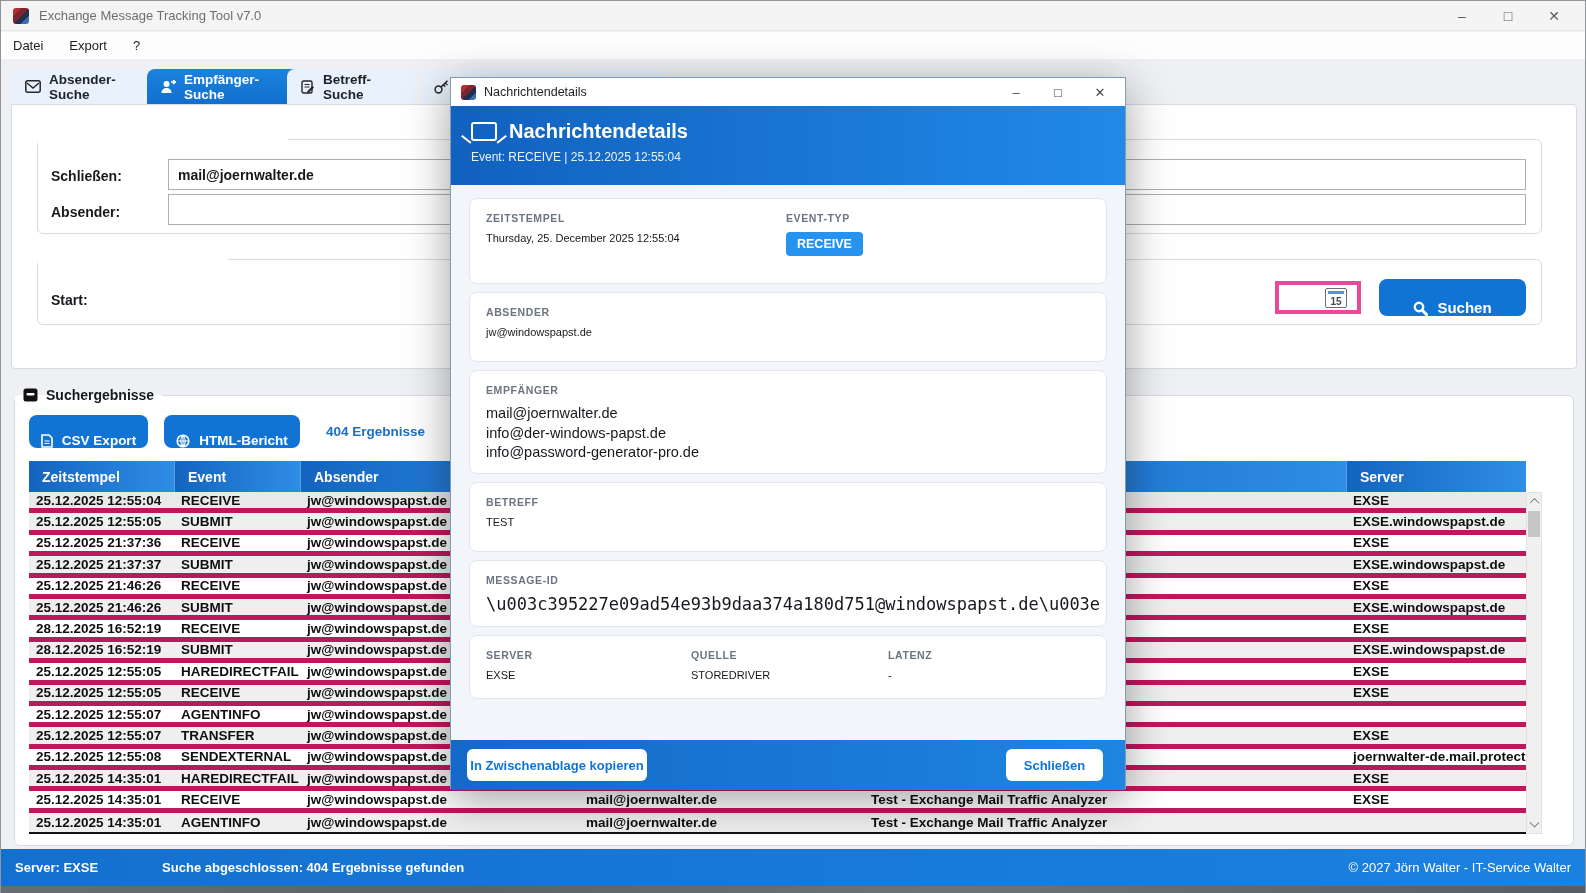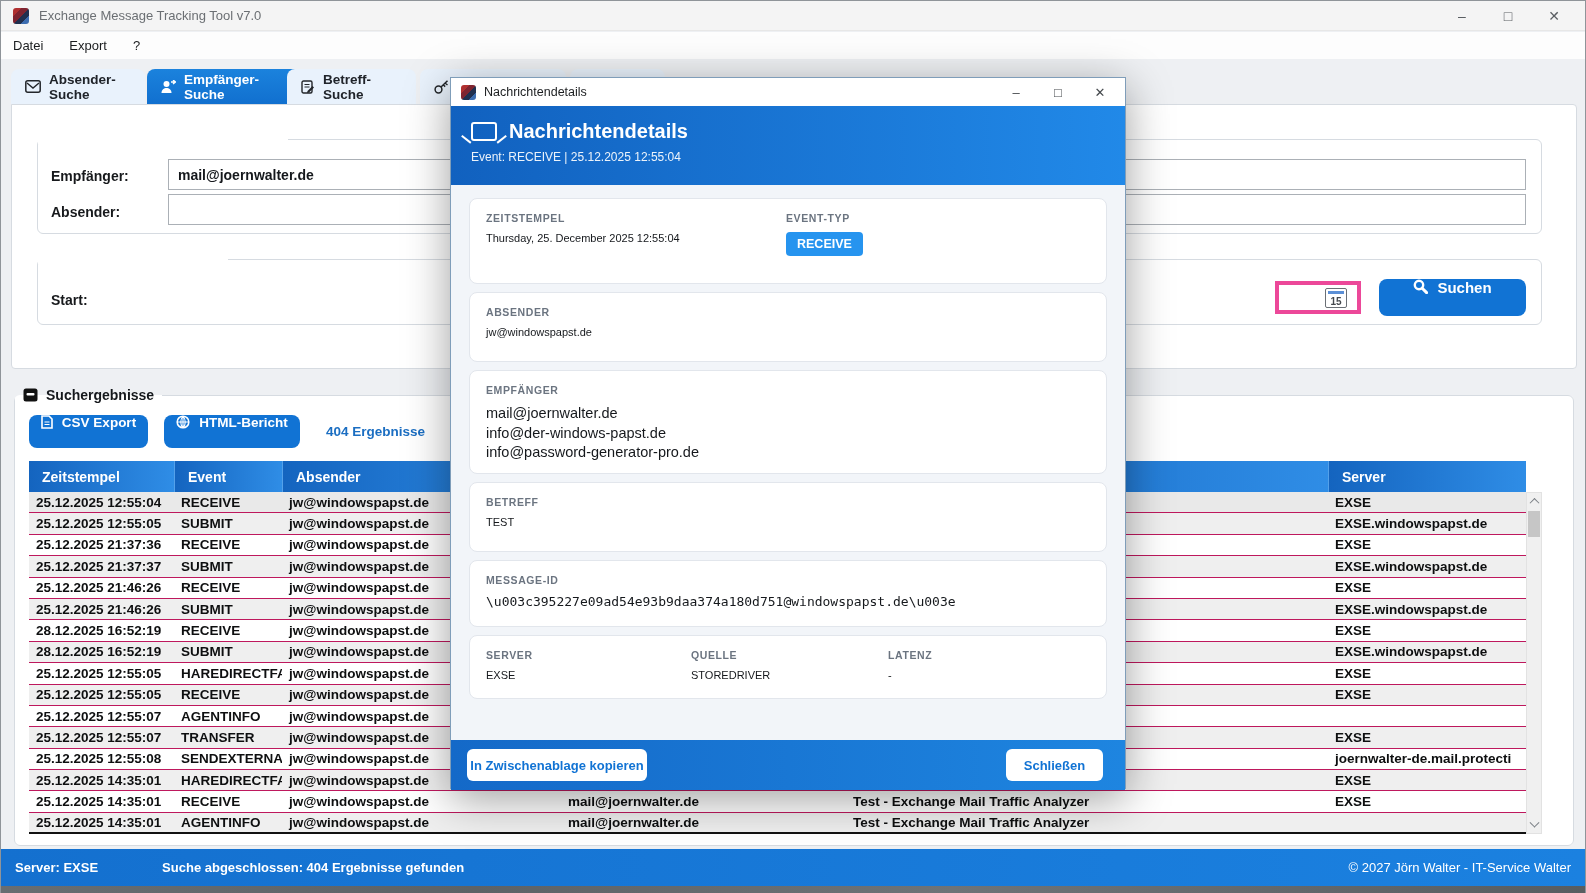--- a/index.html
+++ b/index.html
@@ -39,40 +39,40 @@
   .txt-input { position:absolute; height:31px; background:#fff; border:1px solid #abb0b6; font-size:14px; font-weight:600; color:#15181c; padding:0 9px; font-family:"Liberation Sans",sans-serif; }
   .lbl-recipient { left:13px; top:24px; }
   .in-recipient  { left:130px; top:15px; width:1358px; }
   .lbl-sender    { left:13px; top:60px; }
   .in-sender     { left:130px; top:50px; width:1358px; }
   .lbl-start     { left:13px; top:28px; }
   .in-start      { left:130px; top:17px; width:470px; }
   .date-end-box  { position:absolute; left:1237px; top:17px; width:86px; height:33px; border:4px solid #ec4899; background:#fff; display:flex; align-items:center; justify-content:flex-end; padding-right:10px; }
   .cal-icon { width:22px; height:20px; border:1.5px solid #6a6f75; border-radius:2px; position:relative; font-size:10px; font-weight:700; color:#44484d; display:flex; align-items:flex-end; justify-content:center; }
   .cal-icon::before { content:""; position:absolute; top:2px; left:2px; right:2px; height:3px; background:#5b8fd6; }
-  .btn-primary { background:#1173d4; color:#fff; border:none; border-radius:8px; font-weight:700; font-family:"Liberation Sans",sans-serif; display:flex; align-items:flex-start; justify-content:center; gap:9px; cursor:pointer; }
+  .btn-primary { background:#1173d4; color:#fff; border:none; border-radius:8px; font-weight:700; font-family:"Liberation Sans",sans-serif; display:flex; align-items:flex-end; justify-content:center; gap:9px; cursor:pointer; }
   .btn-search { position:absolute; left:1341px; top:15px; width:147px; height:37px; font-size:15px; }
 
   
   .fs-results { position:absolute; left:13px; top:386px; width:1560px; height:459px; }
   .results-toolbar { position:absolute; left:14px; top:12px; display:flex; align-items:center; gap:16px; }
   .btn-csv  { width:119px; height:33px; font-size:13.5px; }
   .btn-html { width:136px; height:33px; font-size:13.5px; }
   .result-count { margin-left:10px; color:#1b6ec2; font-size:13.5px; font-weight:700; }
   .table { position:absolute; left:14px; top:58px; width:1497px; }
   .thead { display:flex; height:31px; }
   .hcell { background:linear-gradient(90deg,#1464bf,#2f8de6); color:#fff; font-size:14px; font-weight:700; display:flex; align-items:center; padding-left:13px; }
   .hcell + .hcell { border-left:1px solid rgba(255,255,255,.18); }
-  .trow { display:flex; height:21.4px; border-bottom:1px solid #be185d; background:#fff; }
+  .trow { display:flex; height:21.4px; border-bottom:5px solid #be185d; background:#fff; }
   .trow.alt { background:#efefef; }
   .trow.cur { background:#e9e9e9; }
   .trow:last-child { border-bottom:2px solid #111; }
   .tcell { font-size:13.5px; font-weight:700; color:#0e0f10; display:flex; align-items:center; padding-left:7px; overflow:hidden; white-space:nowrap; }
   .hcell:nth-child(1),.tcell:nth-child(1){ width:145px; flex:none; }
-  .hcell:nth-child(2),.tcell:nth-child(2){ width:108px; flex:none; }
+  .hcell:nth-child(2),.tcell:nth-child(2){ width:126px; flex:none; }
   .hcell:nth-child(3),.tcell:nth-child(3){ width:279px; flex:none; }
   .hcell:nth-child(4),.tcell:nth-child(4){ width:285px; flex:none; }
   .hcell:nth-child(5),.tcell:nth-child(5){ width:482px; flex:none; }
   .hcell:nth-child(6),.tcell:nth-child(6){ flex:1; }
   .vscroll { position:absolute; left:1511px; top:89px; width:16px; height:342px; background:#f0f0f0; border:1px solid #e2e2e2; }
   .vs-arrow { position:absolute; left:0; width:14px; height:16px; display:flex; align-items:center; justify-content:center; }
   .vs-arrow span { width:7px; height:7px; border-left:1.6px solid #7a7f85; border-top:1.6px solid #7a7f85; }
   .vs-up { top:0; } .vs-up span { transform:rotate(45deg) translate(1px,1px); }
   .vs-down { bottom:0; } .vs-down span { transform:rotate(225deg) translate(2px,2px); }
   .vs-thumb { position:absolute; left:1px; top:18px; width:12px; height:26px; background:#c6c6c6; }
@@ -101,21 +101,21 @@
   .dlg-body { height:555px; padding:13px 18px; display:flex; flex-direction:column; gap:8px; }
   .card { background:#fff; border:1px solid #e2e6ec; border-radius:8px; padding:13px 16px; }
   .card-label { font-size:10.5px; font-weight:700; letter-spacing:.6px; color:#6b7480; margin-bottom:8px; }
   .card-value { font-size:11px; color:#15181c; }
   .card-row { display:flex; }
   .card-col1 { width:300px; flex:none; }
   .c6-col1 { width:205px; flex:none; } .c6-col2 { width:197px; flex:none; }
   .badge { display:inline-block; background:#2694ef; color:#fff; font-size:12.5px; font-weight:700; border-radius:4px; padding:5px 11px; }
   .card-zeit { height:86px; } .card-abs { height:70px; } .card-empf { height:104px; }
   .card-betr { height:70px; } .card-mid { height:67px; } .card-srv { height:64px; }
-  .mono { font-family:"DejaVu Sans Mono","Liberation Mono",monospace; font-size:13px; color:#15181c; }
+  .mono { font-family:"DejaVu Sans Mono","Liberation Mono",monospace; font-size:17px; color:#15181c; }
   .multiline { white-space:pre-line; line-height:1.35; font-size:14.5px; }
   .dlg-footer { height:50px; background:linear-gradient(90deg,#1469c8,#1e85e0); display:flex; align-items:center; padding:0 22px 0 16px; }
   .btn-white { background:#fff; color:#1173d4; border:none; border-radius:6px; height:32px; font-size:13px; font-weight:700; font-family:"Liberation Sans",sans-serif; cursor:pointer; }
   .btn-copy { width:180px; }
   .btn-close { width:97px; margin-left:auto; }
 
   .icon-white { color:#fff; } .icon-dark { color:#23262a; }
 </style>
 </head>
 <body>
@@ -170,21 +170,21 @@
       <span>Me</span>
     </div>
     <div class="tab tab-5">
       <span></span>
     </div>
   </div>
 
   <div class="form-panel">
     <fieldset class="fs-criteria">
       <legend>&nbsp;</legend>
-      <span class="fld-label lbl-recipient">Empfänger:</span>
+      <span class="fld-label lbl-recipient">Schließen:</span>
       <input class="txt-input in-recipient" value="mail@joernwalter.de" style="">
       <span class="fld-label lbl-sender">Absender:</span>
       <input class="txt-input in-sender" value="" style="">
     </fieldset>
     <fieldset class="fs-period">
       <legend>&nbsp;</legend>
       <span class="fld-label lbl-start">Start:</span>
       <div class="date-end-box">
         <div class="cal-icon">
             <span>15</span>

